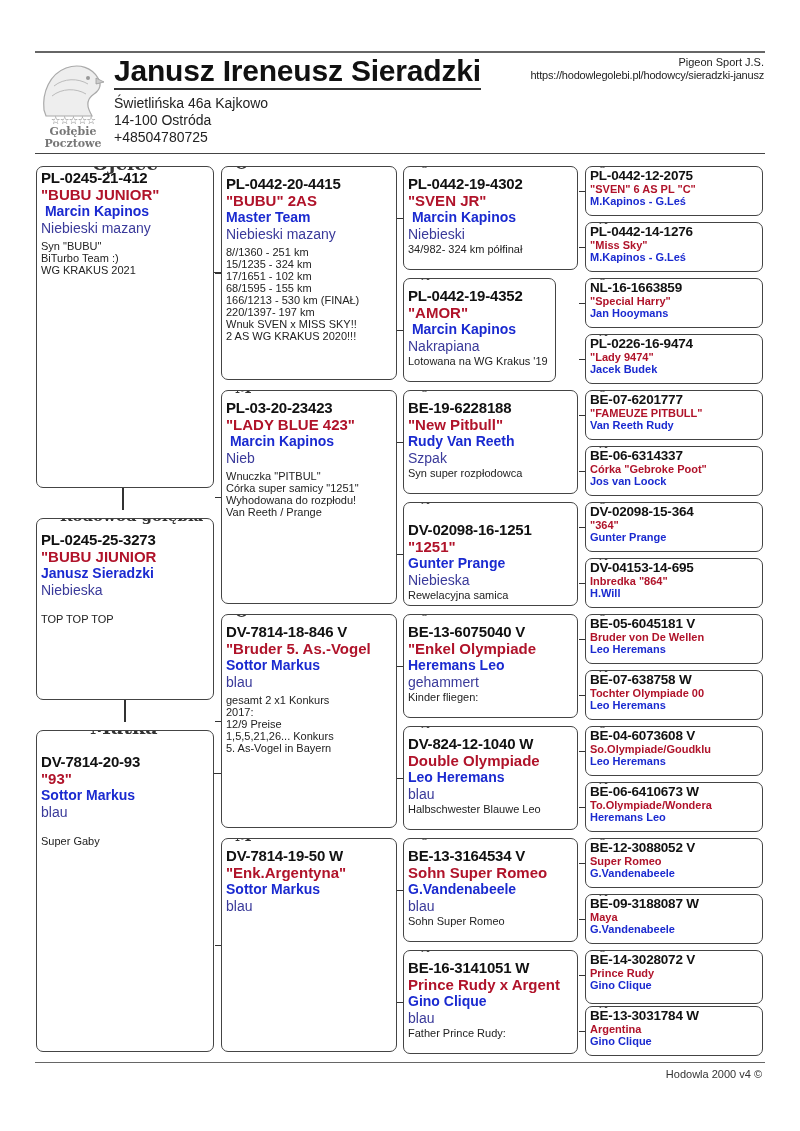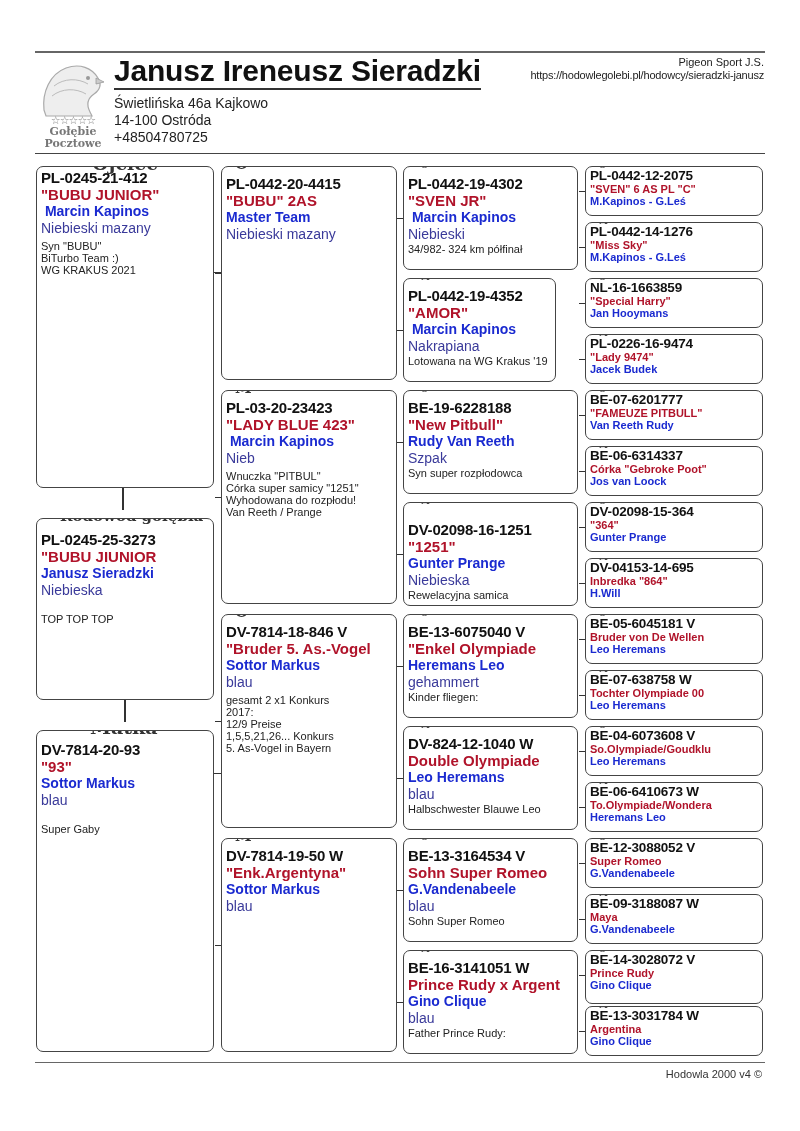--- a/index.html
+++ b/index.html
@@ -89,36 +89,46 @@
   <div class="name">"BUBU JIUNIOR</div>
   <div class="breeder">Janusz Sieradzki</div>
   <div class="color">Niebieska</div>
   <div class="notes" style="margin-top:14px;">
     <div>TOP TOP TOP</div>
   </div>
 </div>
 
 <div class="box" style="left:36px;top:730px;width:178px;height:322px;">
   <span class="legend lg-big" style="left:50px;">Matka</span>
-  <div class="ring" style="margin-top:8px;">DV-7814-20-93</div>
+  <div class="ring" style="margin-top:20px;">DV-7814-20-93</div>
   <div class="name">"93"</div>
   <div class="breeder">Sottor Markus</div>
   <div class="color">blau</div>
   <div class="notes" style="margin-top:14px;">
     <div>Super Gaby</div>
   </div>
 </div>
 
 <div id="gen2">
     <div class="box" style="left: 221px; top: 166px; width: 176px; height: 214px;">
       <span class="legend lg-med" style="left: 10px;">O</span>
       <div class="ring" style="margin-top: 6px;">PL-0442-20-4415</div>
       <div class="name">"BUBU" 2AS</div>
       <div class="breeder" style="white-space: pre;">Master Team</div>
       <div class="color">Niebieski mazany</div>
+      <div class="notes">
+        <div>8//1360 - 251 km</div>
+        <div>15/1235 - 324 km</div>
+        <div>17/1651 - 102 km</div>
+        <div>68/1595 - 155 km</div>
+        <div>166/1213 - 530 km (FINAŁ)</div>
+        <div>220/1397- 197 km</div>
+        <div>Wnuk SVEN x MISS SKY!!</div>
+        <div>2 AS WG KRAKUS 2020!!!</div>
+      </div>
     </div>
     <div class="line" style="left: 215px; top: 273px; width: 6px; height: 1px;"></div>
     <div class="box" style="left: 221px; top: 390px; width: 176px; height: 214px;">
       <span class="legend lg-med" style="left: 10px;">M</span>
       <div class="ring" style="margin-top: 6px;">PL-03-20-23423</div>
       <div class="name">"LADY BLUE 423"</div>
       <div class="breeder" style="white-space: pre;"> Marcin Kapinos</div>
       <div class="color">Nieb</div>
       <div class="notes">
         <div>Wnuczka "PITBUL"</div>

